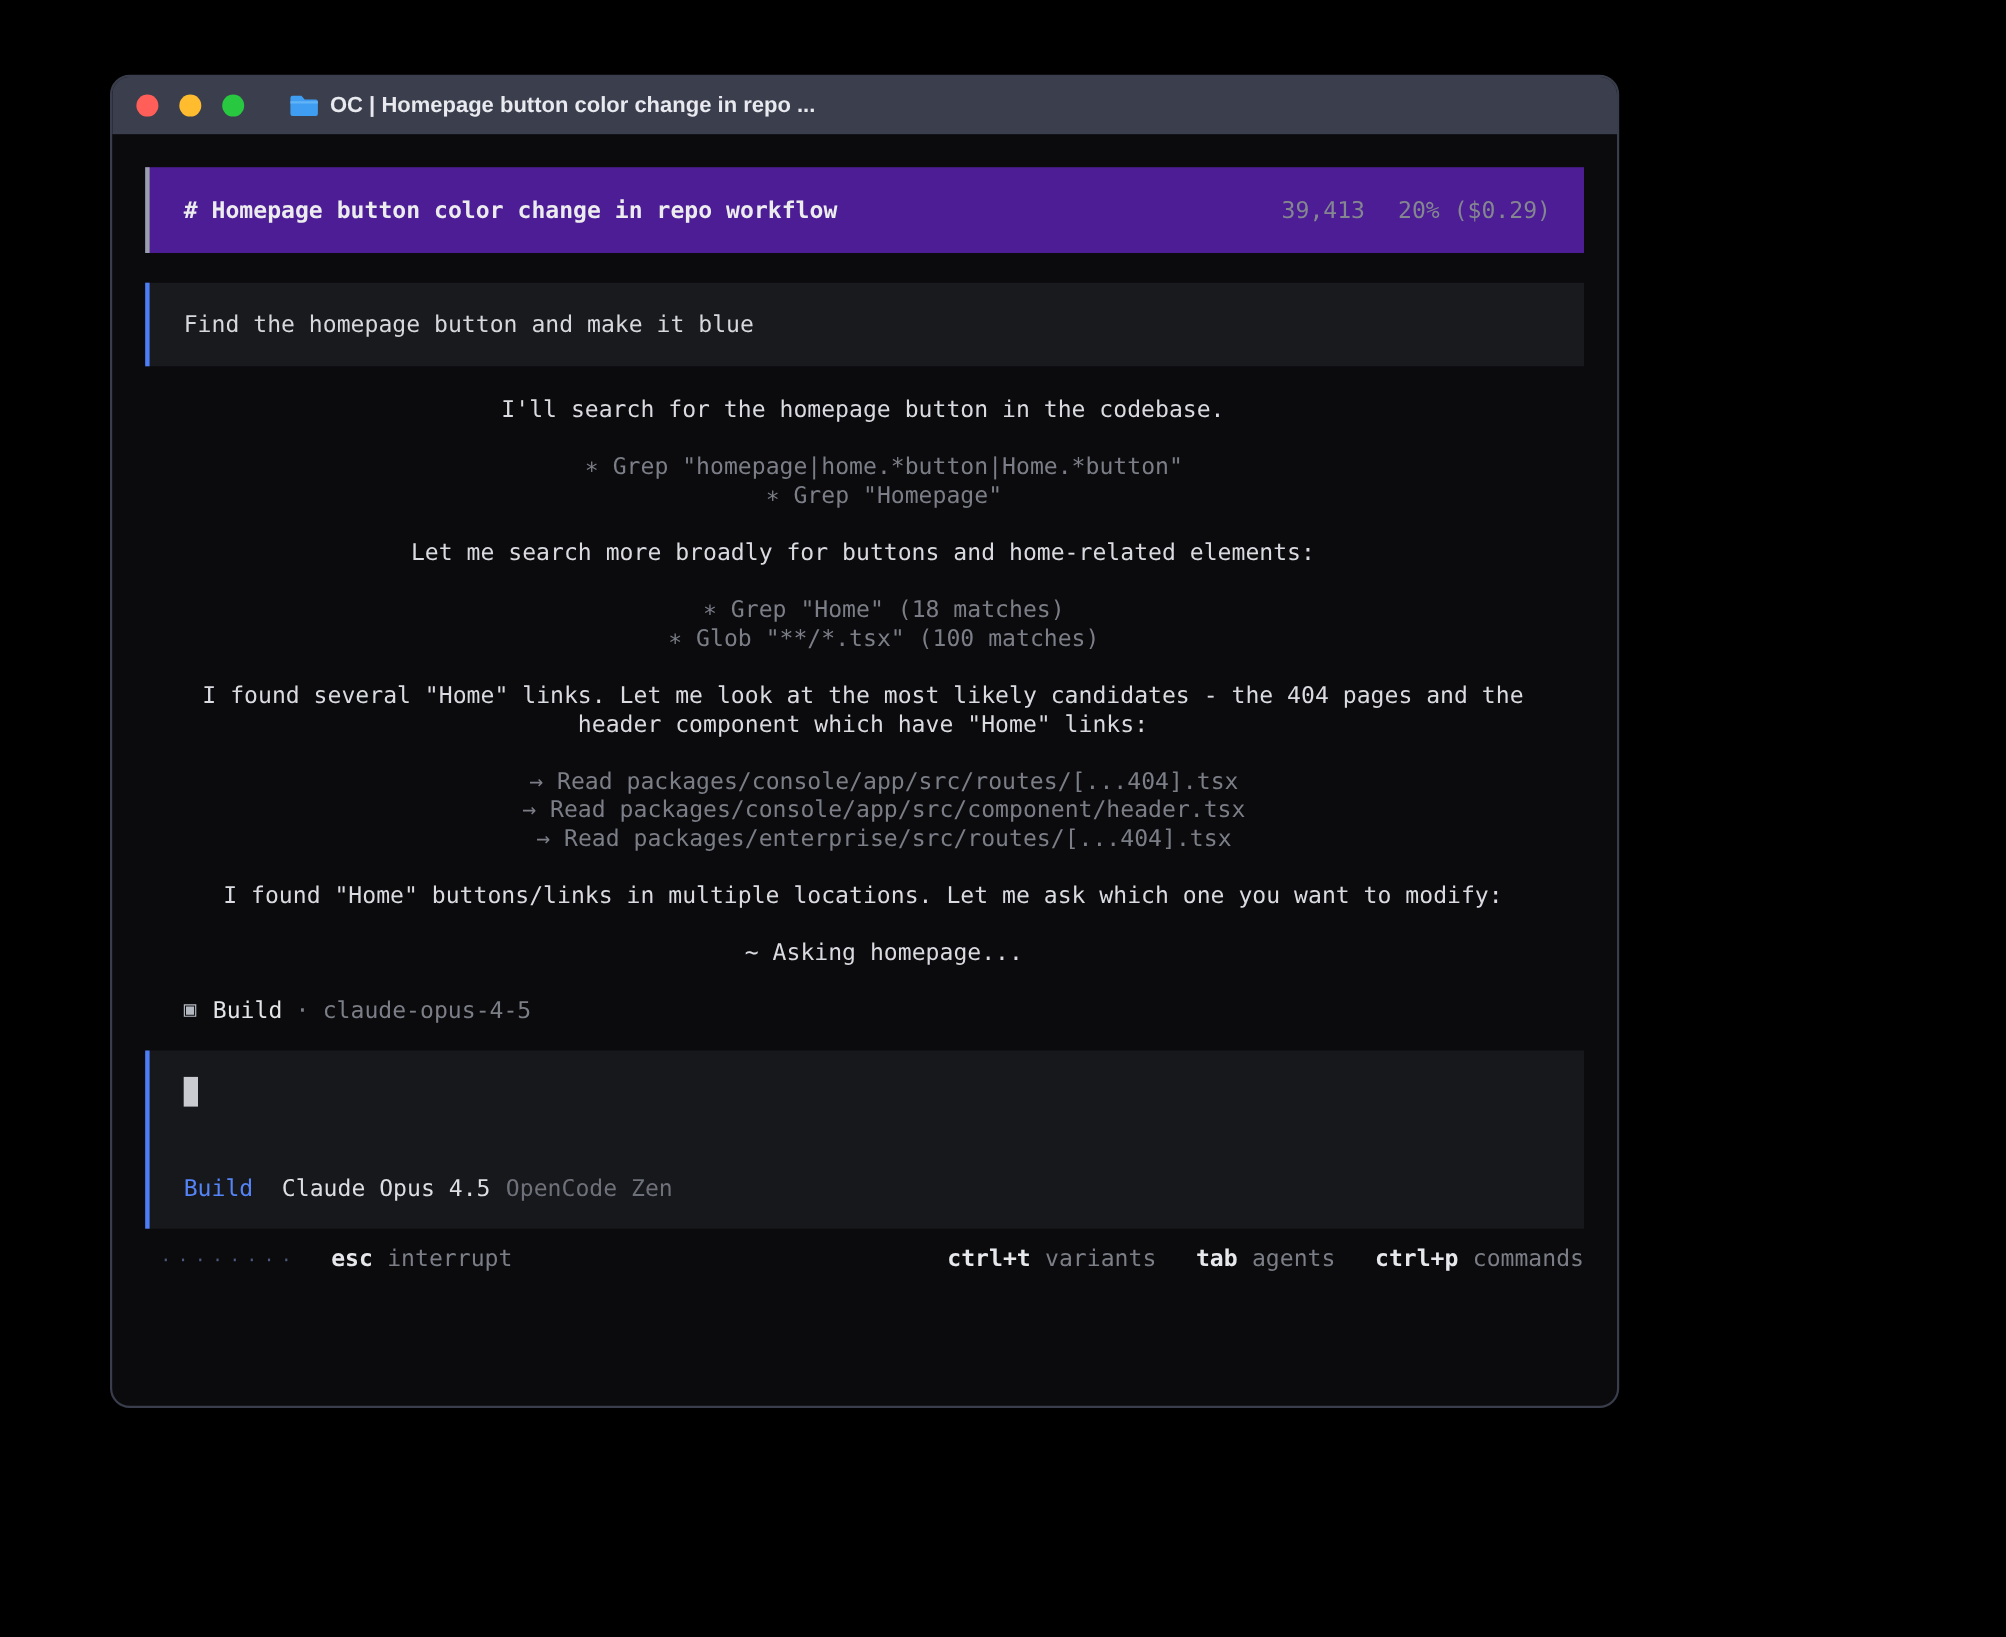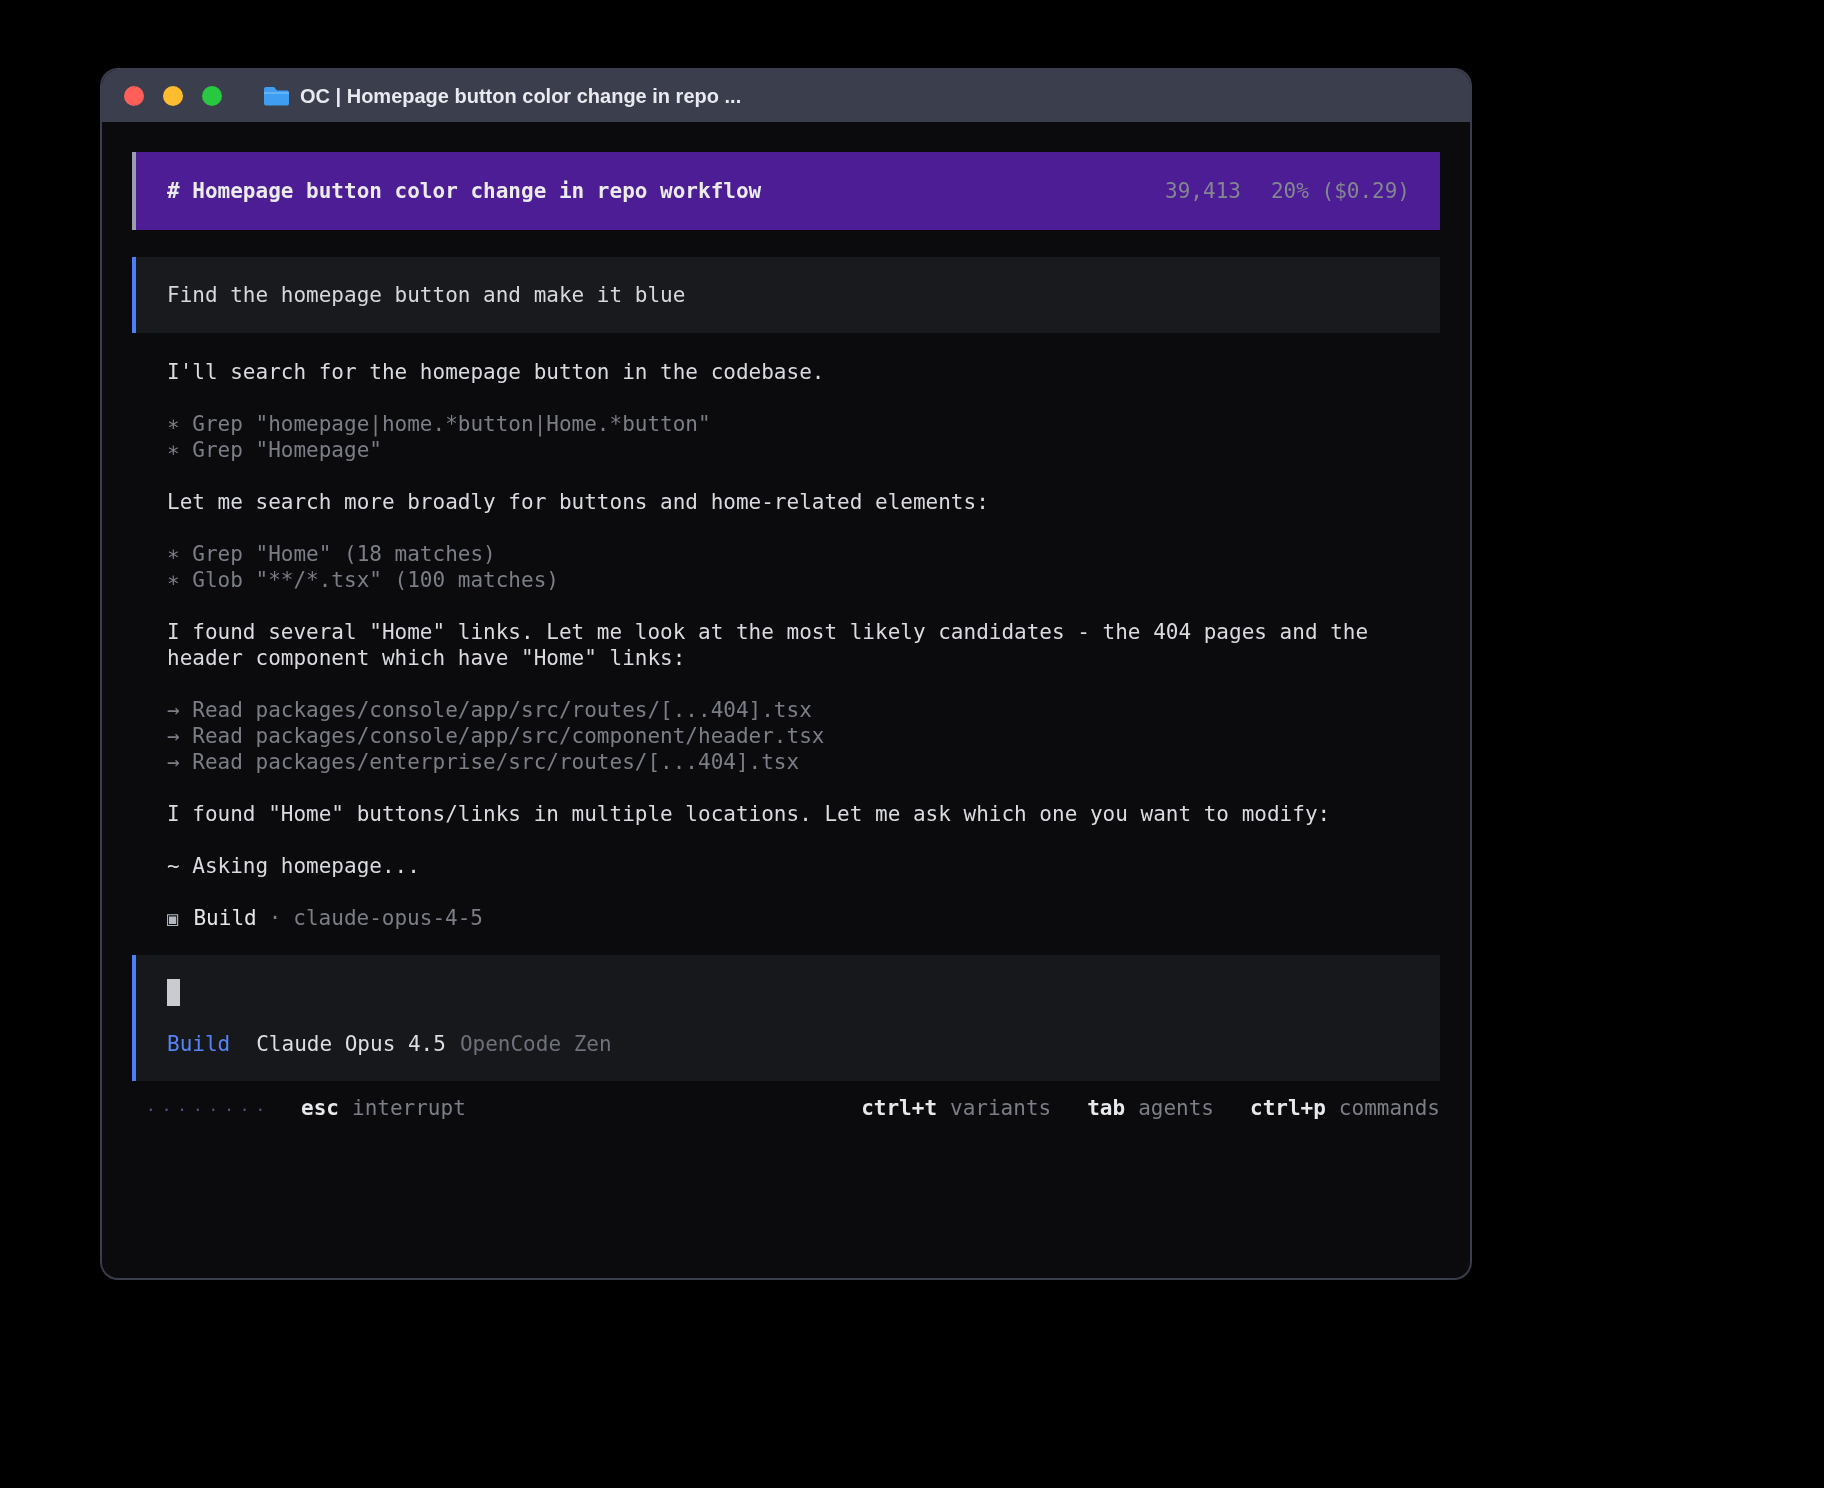--- a/index.html
+++ b/index.html
@@ -51,42 +51,42 @@
   .session-stats { display: flex; gap: 30px; color: #84878f; white-space: nowrap; }
 
   .user-message {
     margin-top: 27px;
     background: #191a1e;
     border-left: 4px solid #4e7ef7;
     padding: 25px 30px 25px 31px;
     color: #d6d8dd;
   }
 
-  .transcript { padding-left: 35px; }
+  .transcript { padding-left: 35px; text-align: center; }
   .t-text   { color: #d9dbe0; margin-top: 26px; max-width: 1235px; }
   .t-status { color: #d9dbe0; margin-top: 26px; }
   .tool-group { margin-top: 26px; }
   .t-tool   { color: #7b7e87; }
 
   .agent-line { margin-top: 26px; display: flex; align-items: center; }
   .agent-icon { color: #b4b8c0; margin-right: 15px; font-size: 19px; }
   .agent-name { color: #e3e5e9; }
   .agent-sep  { color: #7b7e87; margin: 0 12px; }
   .agent-model { color: #7b7e87; }
 
   .input-box {
     margin-top: 24px;
     background: #17181c;
     border-left: 4px solid #4e7ef7;
     padding: 24px 30px 24px 31px;
   }
   .cursor { display: block; width: 13px; height: 27px; background: #c9cbd1; }
   .input-footer { margin-top: 25px; display: flex; align-items: baseline; }
   .input-mode     { color: #5584f7; }
-  .input-model    { color: #dcdee3; margin-left: 26px; }
+  .input-model    { color: #dcdee3; margin-left: 26px; margin-top: 36px; }
   .input-provider { color: #6e717a; margin-left: 14px; }
 
   .statusbar {
     margin-top: 14px;
     display: flex; justify-content: space-between; align-items: baseline;
     padding-left: 14px;
   }
   .statusbar .left  { display: flex; align-items: baseline; }
   .statusbar .right { display: flex; align-items: baseline; gap: 36px; }
   .dots { color: #4d5a7d; letter-spacing: 6px; font-size: 16px; }

